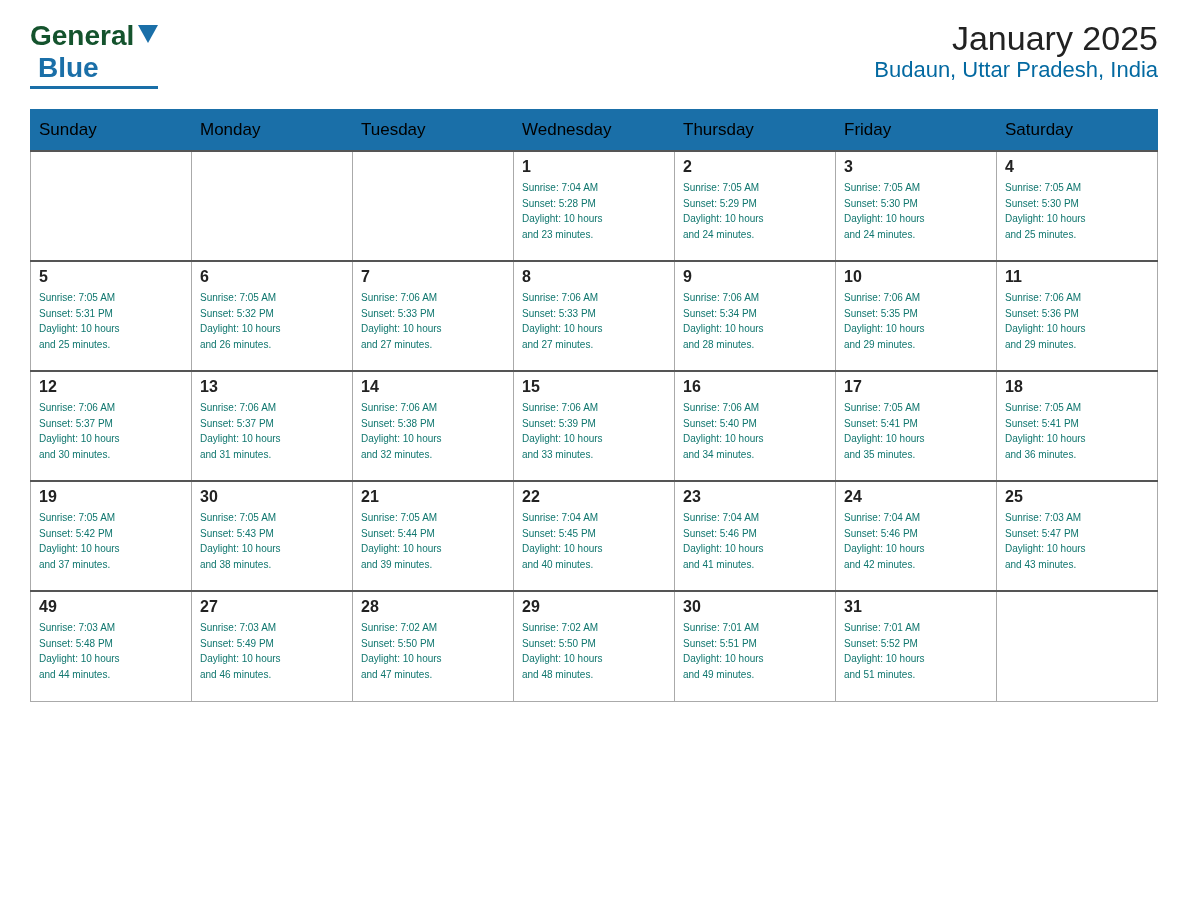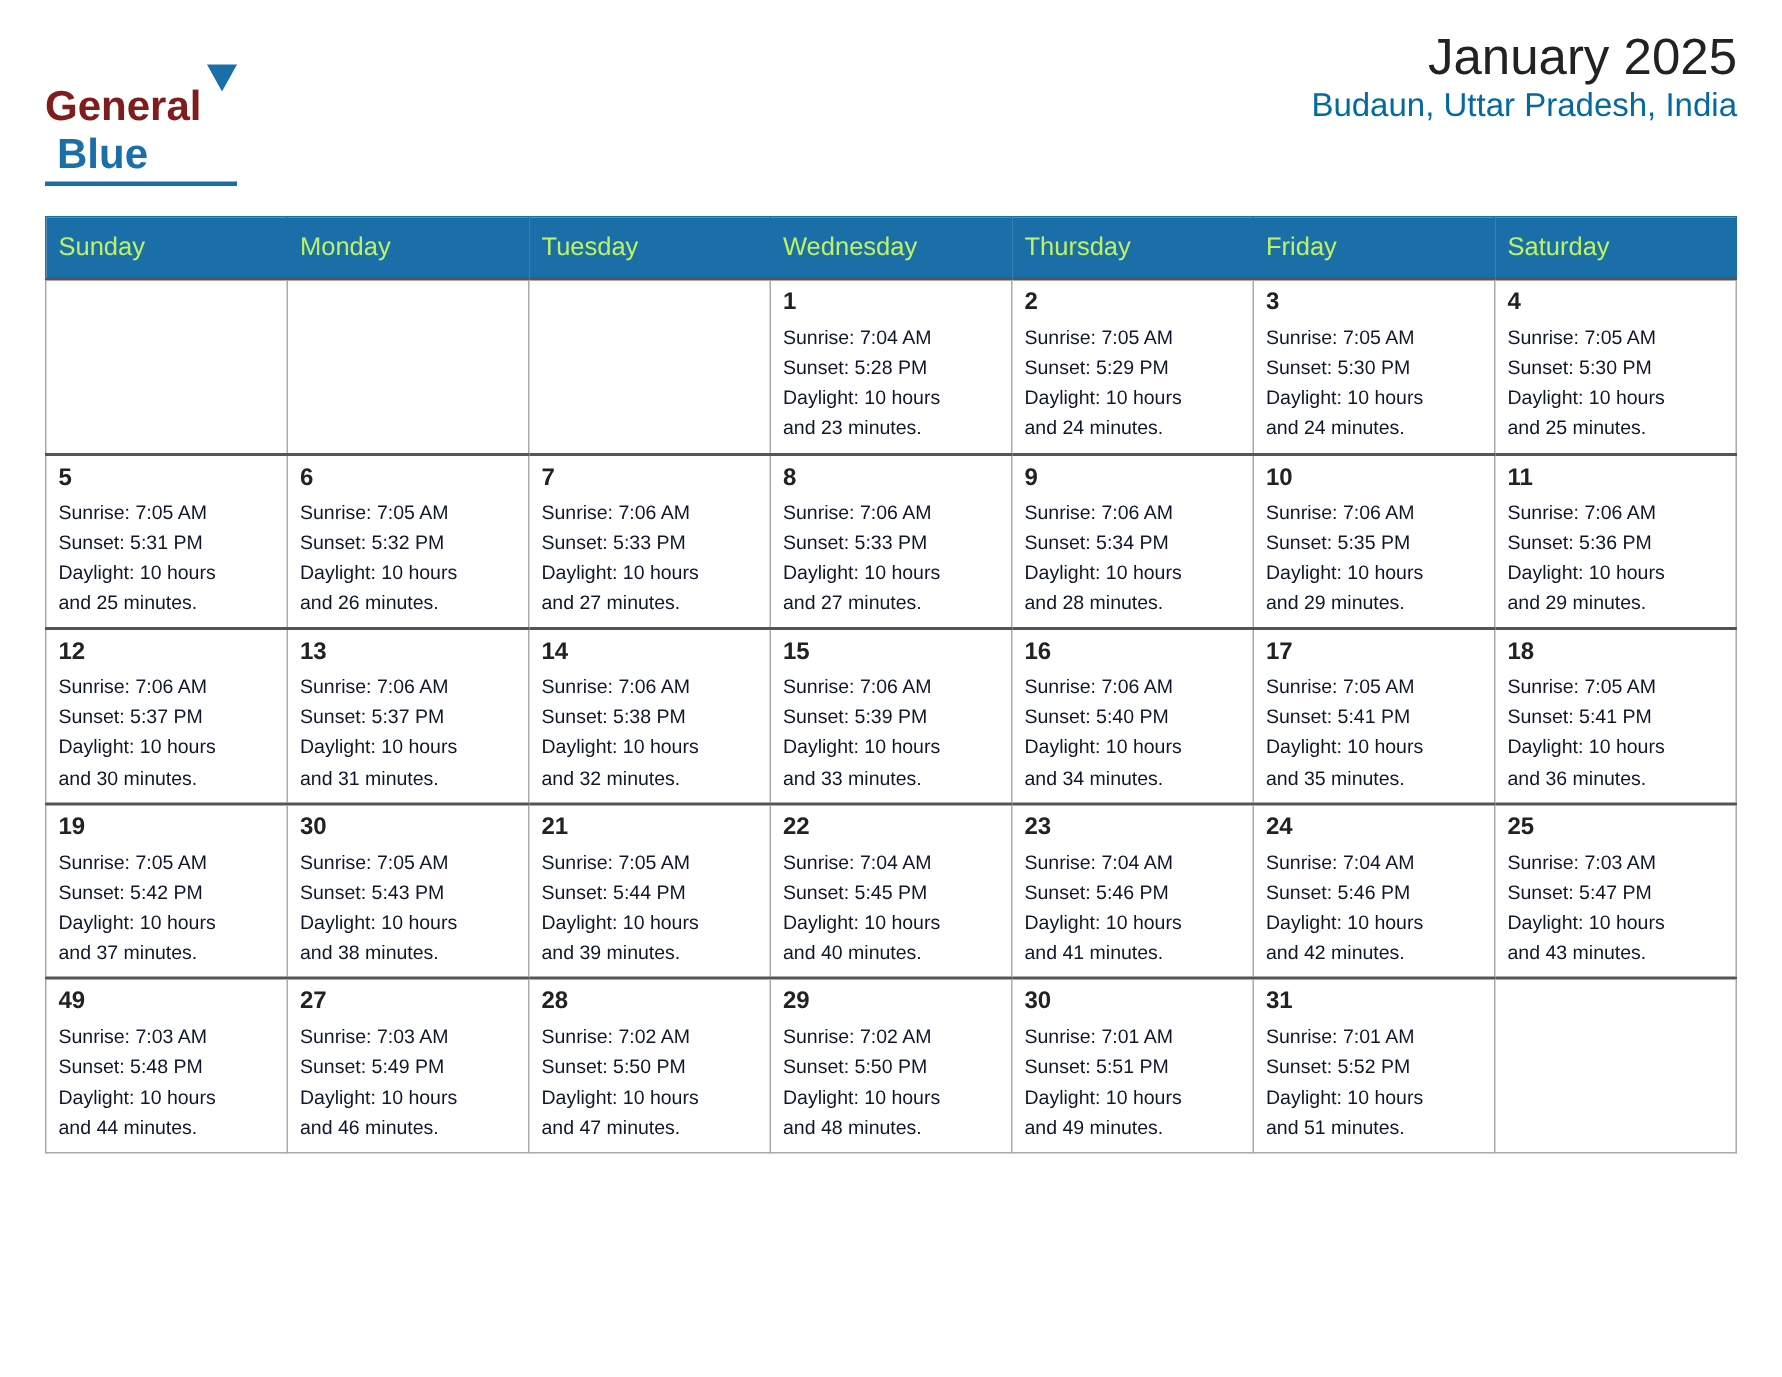--- a/index.html
+++ b/index.html
@@ -21,21 +21,21 @@
       flex-direction: column;
       align-items: flex-start;
     }
     .logo-text {
       display: flex;
       align-items: center;
       font-size: 28px;
       font-weight: bold;
       color: #333;
     }
-    .logo-general { color: #7f1d1d; margin-top: 35px; }
+    .logo-general { color: #14532d; }
     .logo-blue { color: #1a6fa8; }
     .logo-triangle {
       width: 0;
       height: 0;
       border-left: 10px solid transparent;
       border-right: 10px solid transparent;
       border-top: 18px solid #1a6fa8;
       margin-left: 4px;
       margin-top: -4px;
       display: inline-block;
@@ -60,21 +60,21 @@
       color: #0369a1;
       font-weight: normal;
     }
     .calendar {
       width: 100%;
       border-collapse: collapse;
       border: 1px solid #999;
     }
     .calendar th {
       background: #1a6fa8;
-      color: #bef264;
+      color: #000000;
       padding: 10px 8px;
       font-size: 17px;
       font-weight: normal;
       text-align: left;
       border: 1px solid #1a6fa8;
     }
     .calendar td {
       border: 1px solid #aaa;
       vertical-align: top;
       padding: 6px 8px;
@@ -83,22 +83,22 @@
       height: 110px;
     }
     .day-num {
       font-size: 16px;
       font-weight: bold;
       color: #222;
       display: block;
       margin-bottom: 4px;
     }
     .day-info {
-      font-size: 13px;
-      color: #0f172a;
+      font-size: 10px;
+      color: #0f766e;
       line-height: 1.55;
     }
     .empty-cell {
       background: #fff;
     }
     .week-row td {
       border-top: 2px solid #555;
     }
   </style>
 </head>

